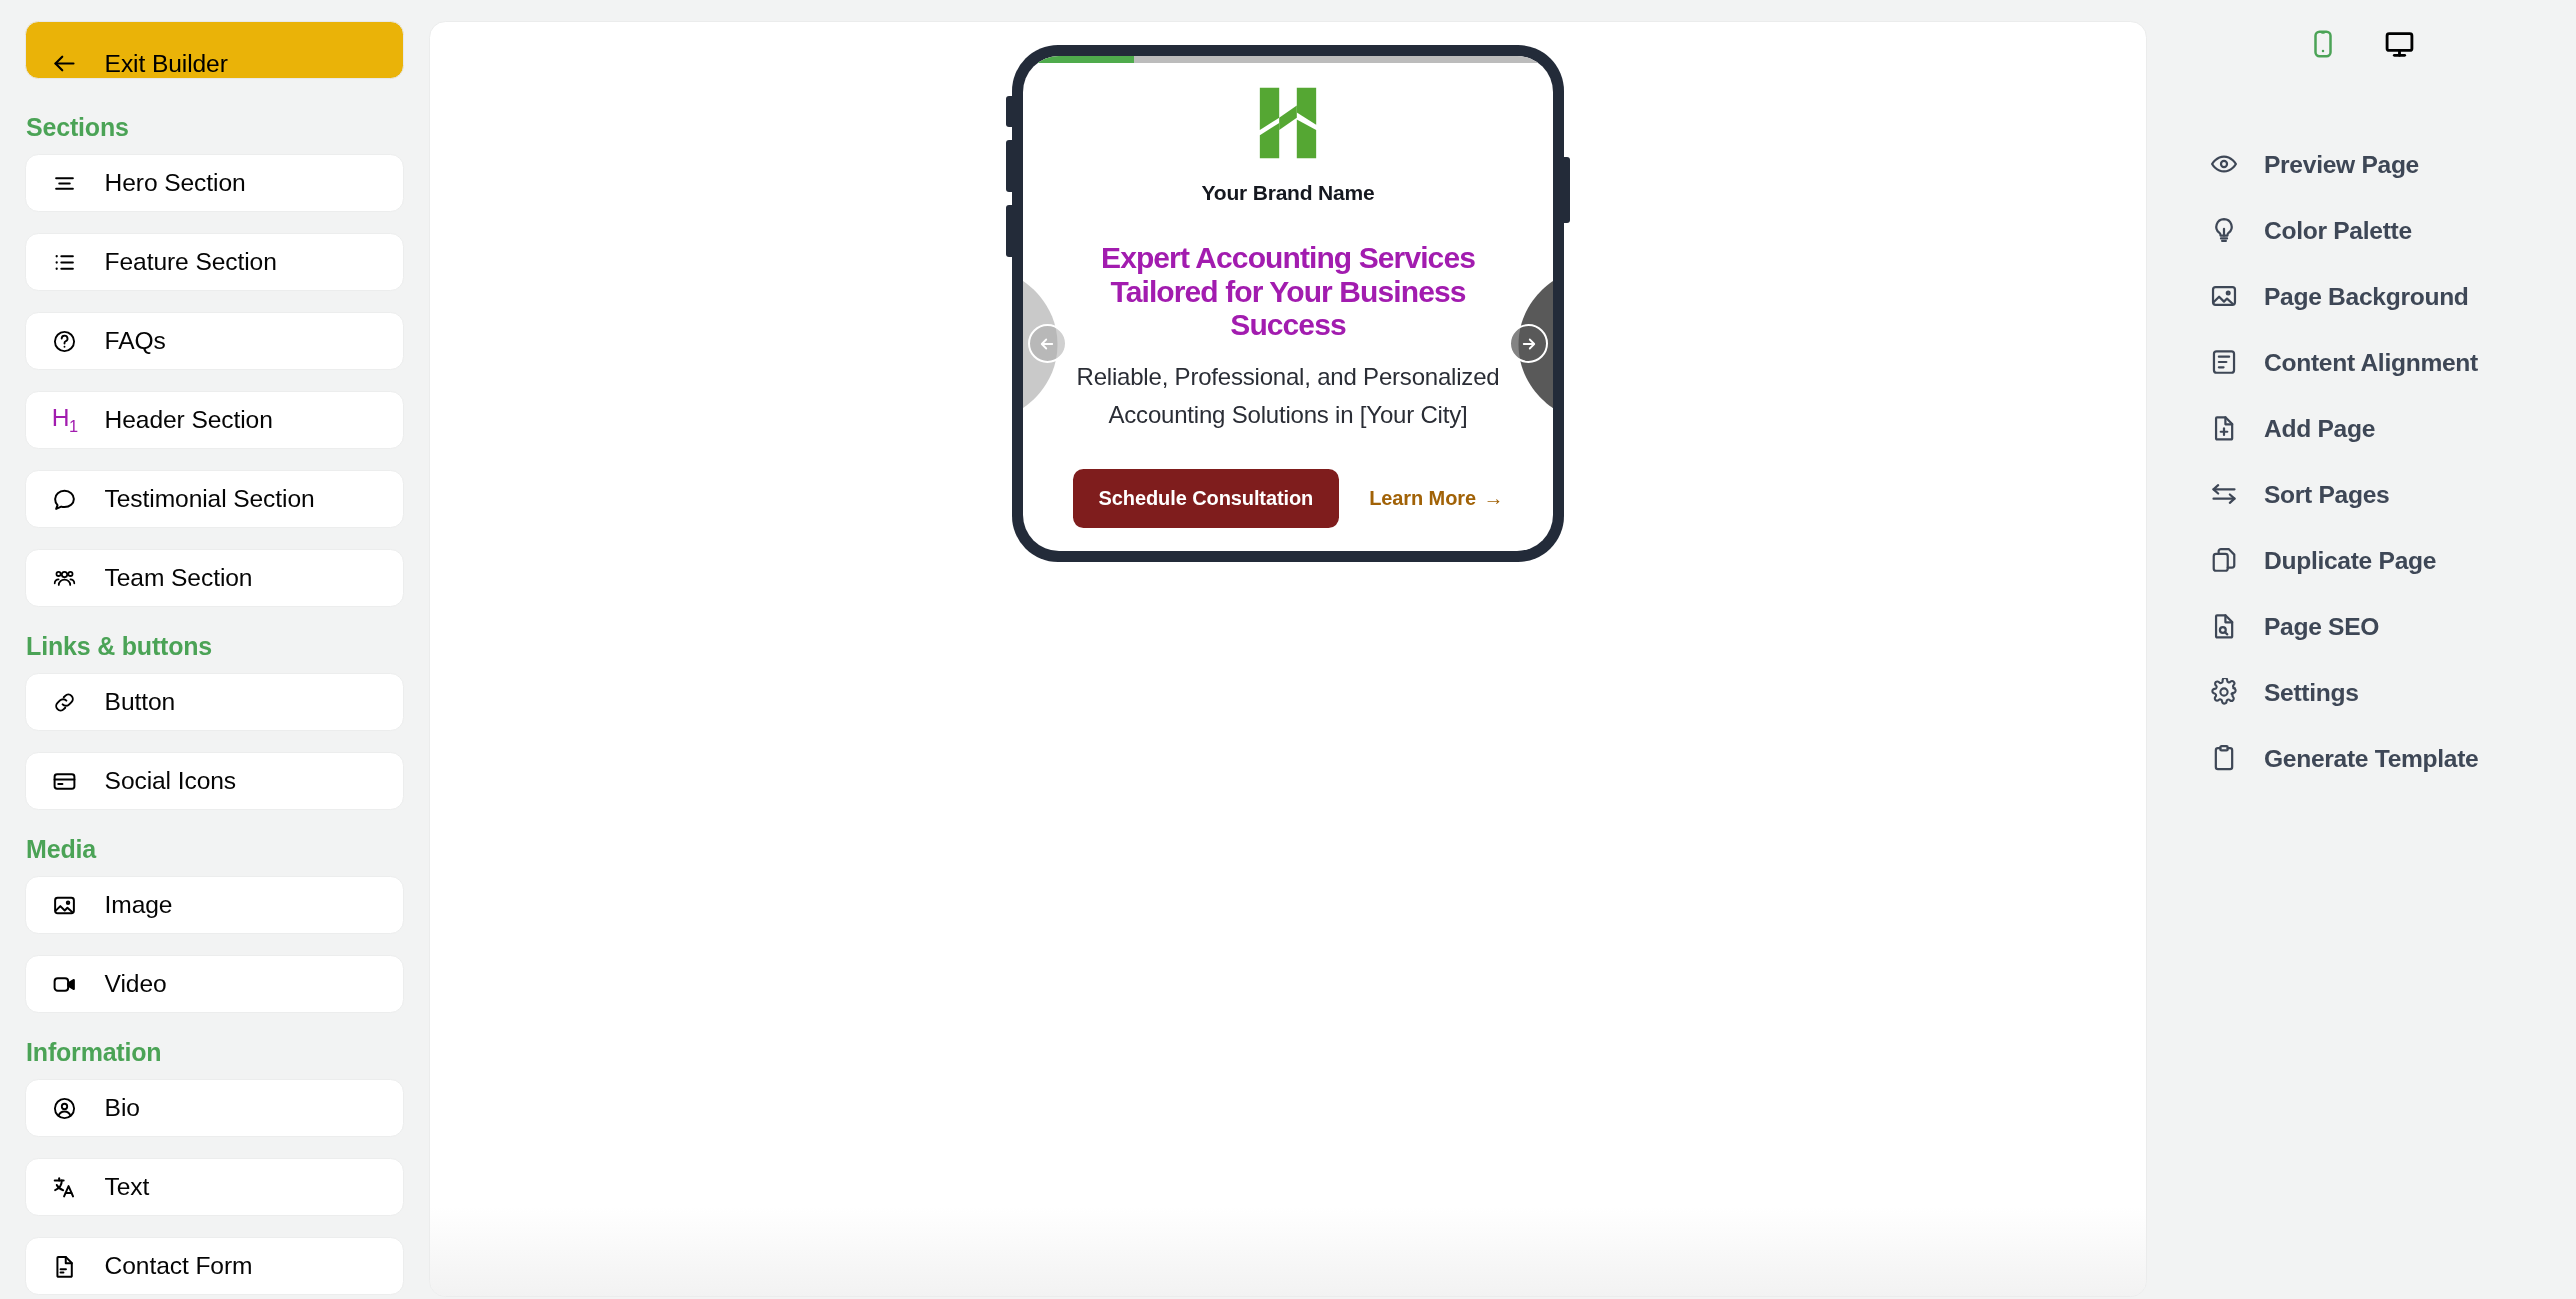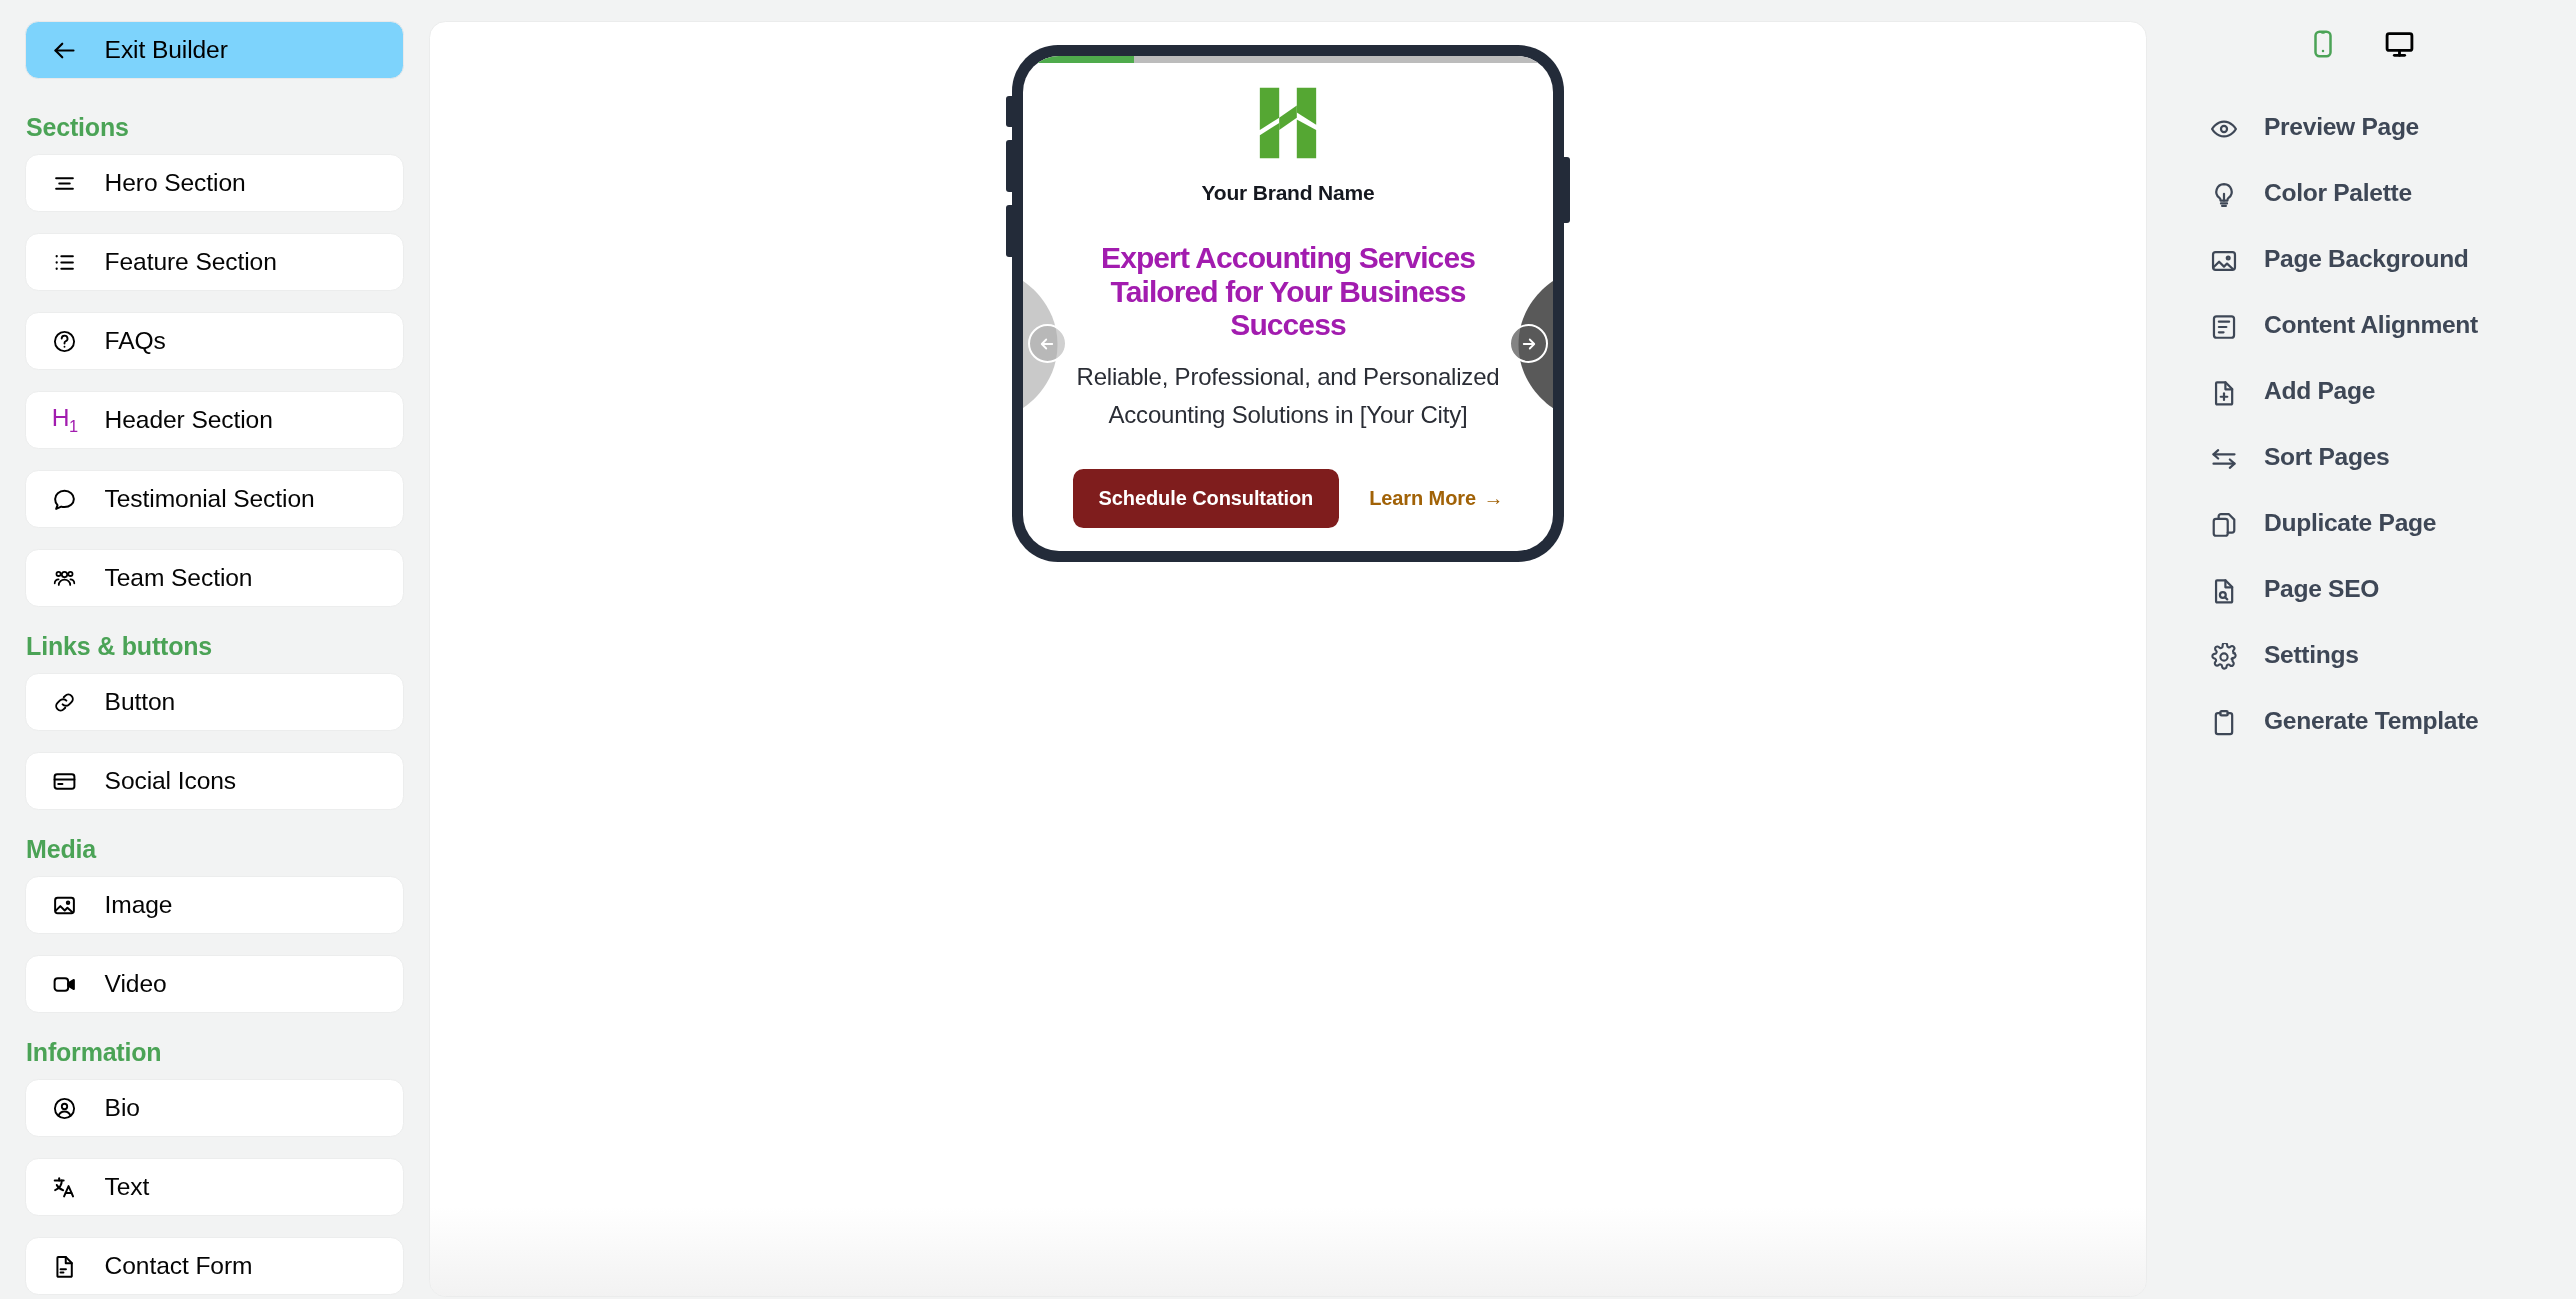--- a/index.html
+++ b/index.html
@@ -15,24 +15,24 @@
   .sidebar {
     width: 429px; height: 1300px;
     background: #f2f3f3;
     padding: 21px 24.6px 0 24.6px;
     overflow: hidden;
     position: relative;
     flex: 0 0 429px;
   }
   .exit-btn {
     height: 58px;
-    background: #7dd3fc;
+    background: #eab308;
     border: 1.5px solid #e8e9ea;
     border-radius: 13.4px;
-    display: flex; align-items: center;
+    display: flex; align-items: flex-end;
     padding-left: 24px;
     gap: 25px;
     cursor: pointer;
   }
   .exit-btn .label { font-size: 24.6px; color: #000; letter-spacing: -0.1px; }
 
   .group-title {
     color: #4ba356;
     font-size: 25px;
     font-weight: bold;
@@ -176,21 +176,21 @@
     position: relative;
   }
   .device-toggle {
     display: flex; justify-content: center; align-items: center; gap: 46px;
     height: 52px;
   }
   .device-btn { cursor: pointer; display:flex; align-items:center; justify-content:center; }
 
   .action-list { margin-top: 43px; padding-left: 61px; }
   .action-item {
-    display: flex; align-items: flex-start; gap: 25px;
+    display: flex; align-items: flex-end; gap: 25px;
     height: 66px;
     cursor: pointer;
   }
   .action-item .label {
     font-size: 24.6px; color: #3e4756; font-weight: bold; letter-spacing: -0.3px;
   }
   .action-icon { width: 31px; height: 31px; flex:0 0 31px; display:flex; align-items:center; justify-content:center; }
 </style>
 </head>
 <body>

